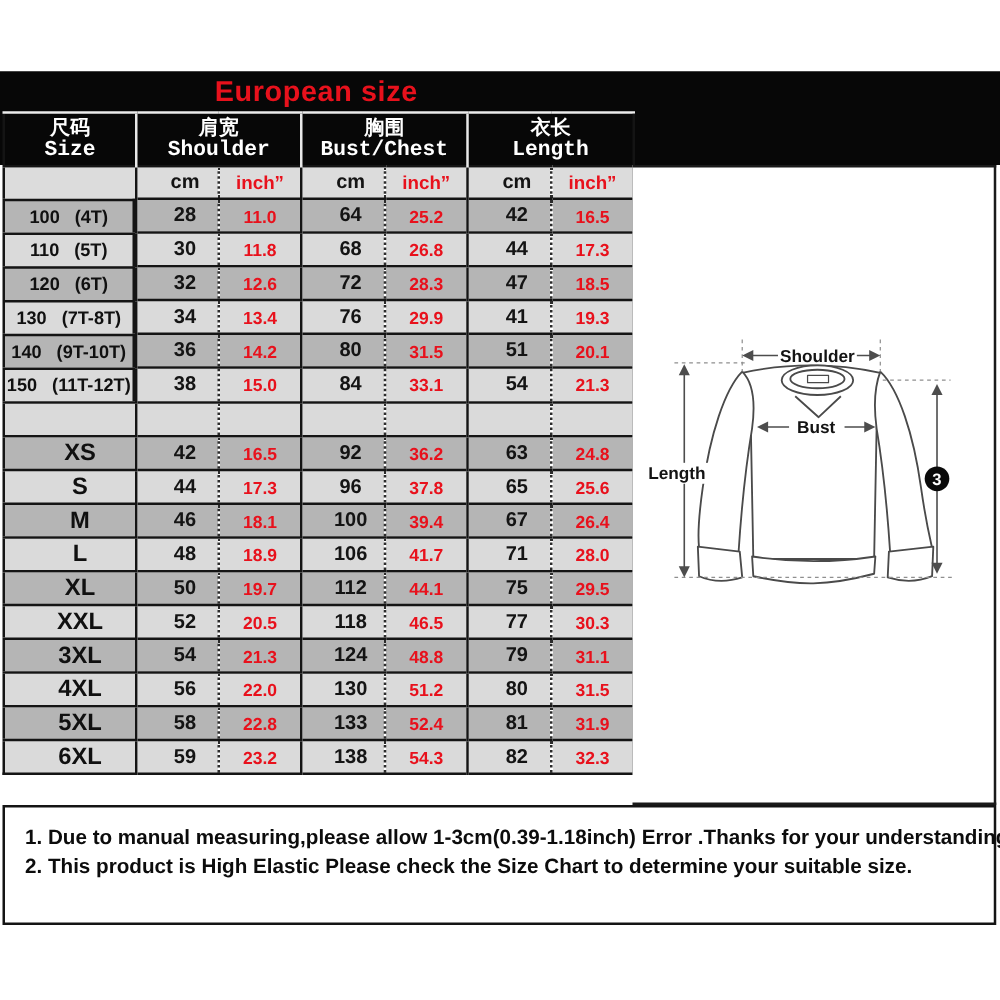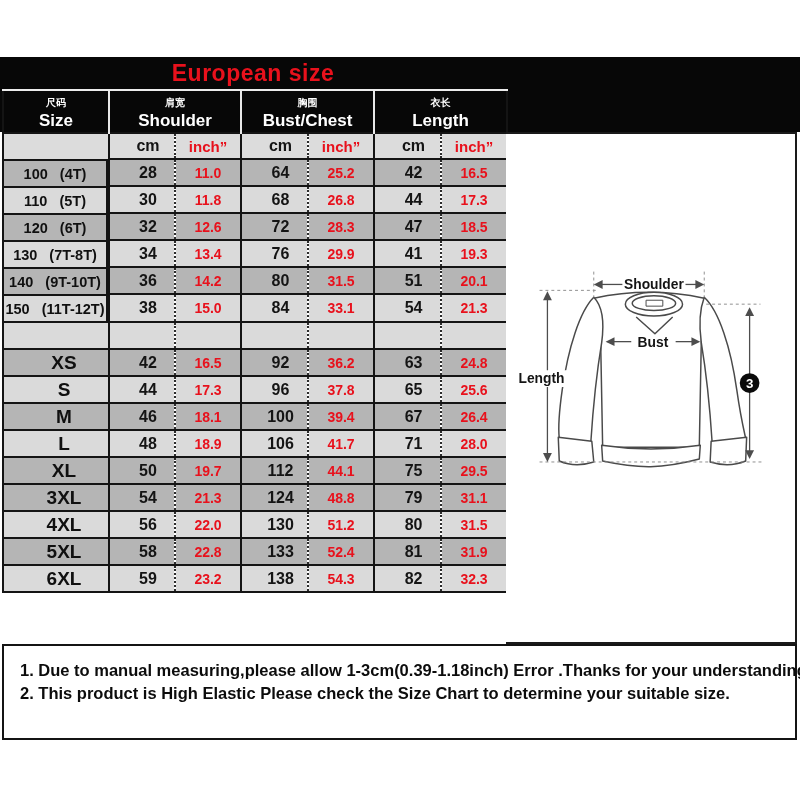--- a/index.html
+++ b/index.html
@@ -12,22 +12,22 @@
   #title{top:60px;left:0;width:506px;text-align:center;
          font-size:23px;font-weight:bold;color:var(--accent,#e8111c);letter-spacing:.5px;}
 
   
   #table-wrap{top:89px;left:2px;width:504px;}
   table{border-collapse:collapse;table-layout:fixed;width:504px;}
   td,th{padding:0;text-align:center;vertical-align:middle;overflow:hidden;white-space:nowrap;}
   tr.group-row th{background:#070707;color:#fff;height:41px;border-left:2px solid #e8e8e8;
                   border-top:2px solid #ececec;}
   tr.group-row th:first-child{border-left:none;}
-  .zh{font-size:10px;font-weight:bold;line-height:17px;}
-  .en{font-size:17px;font-weight:bold;line-height:19px;}
+  .zh{font-size:16px;font-weight:bold;line-height:17px;}
+  .en{font-size:17px;font-weight:bold;line-height:19px;font-family:Liberation Mono, monospace;}
   tr.unit-row td{background:#dcdcdc;height:24px;border-top:2px solid #141414;}
   td.cm{font-size:16px;font-weight:bold;color:#141414;padding-left:12px;}
   td.inch{font-size:14px;font-weight:bold;color:var(--accent,#e8111c);}
   tr.unit-row td.cm{font-size:16px;}
   tr.unit-row td.inch{font-size:15px;}
   td.solid{border-left:2px solid #141414;}
   td.dotted{border-left:2px dotted #2b2b2b;}
   td.size-cell{border-right:2px solid #141414;font-weight:bold;color:#101010;}
   tbody td{height:25px;border-top:2px solid #141414;}
   tbody tr.dark td{background:var(--row-dark,#b5b5b5);}
@@ -218,20 +218,29 @@
         </tr>
         <tr class="dark adult">
           <td class="size-cell">XL</td>
           <td class="cm solid">50</td>
           <td class="inch dotted">19.7</td>
           <td class="cm solid">112</td>
           <td class="inch dotted">44.1</td>
           <td class="cm solid">75</td>
           <td class="inch dotted">29.5</td>
         </tr>
+        <tr class="light adult">
+          <td class="size-cell">XXL</td>
+          <td class="cm solid">52</td>
+          <td class="inch dotted">20.5</td>
+          <td class="cm solid">118</td>
+          <td class="inch dotted">46.5</td>
+          <td class="cm solid">77</td>
+          <td class="inch dotted">30.3</td>
+        </tr>
         <tr class="dark adult">
           <td class="size-cell">3XL</td>
           <td class="cm solid">54</td>
           <td class="inch dotted">21.3</td>
           <td class="cm solid">124</td>
           <td class="inch dotted">48.8</td>
           <td class="cm solid">79</td>
           <td class="inch dotted">31.1</td>
         </tr>
         <tr class="light adult">

